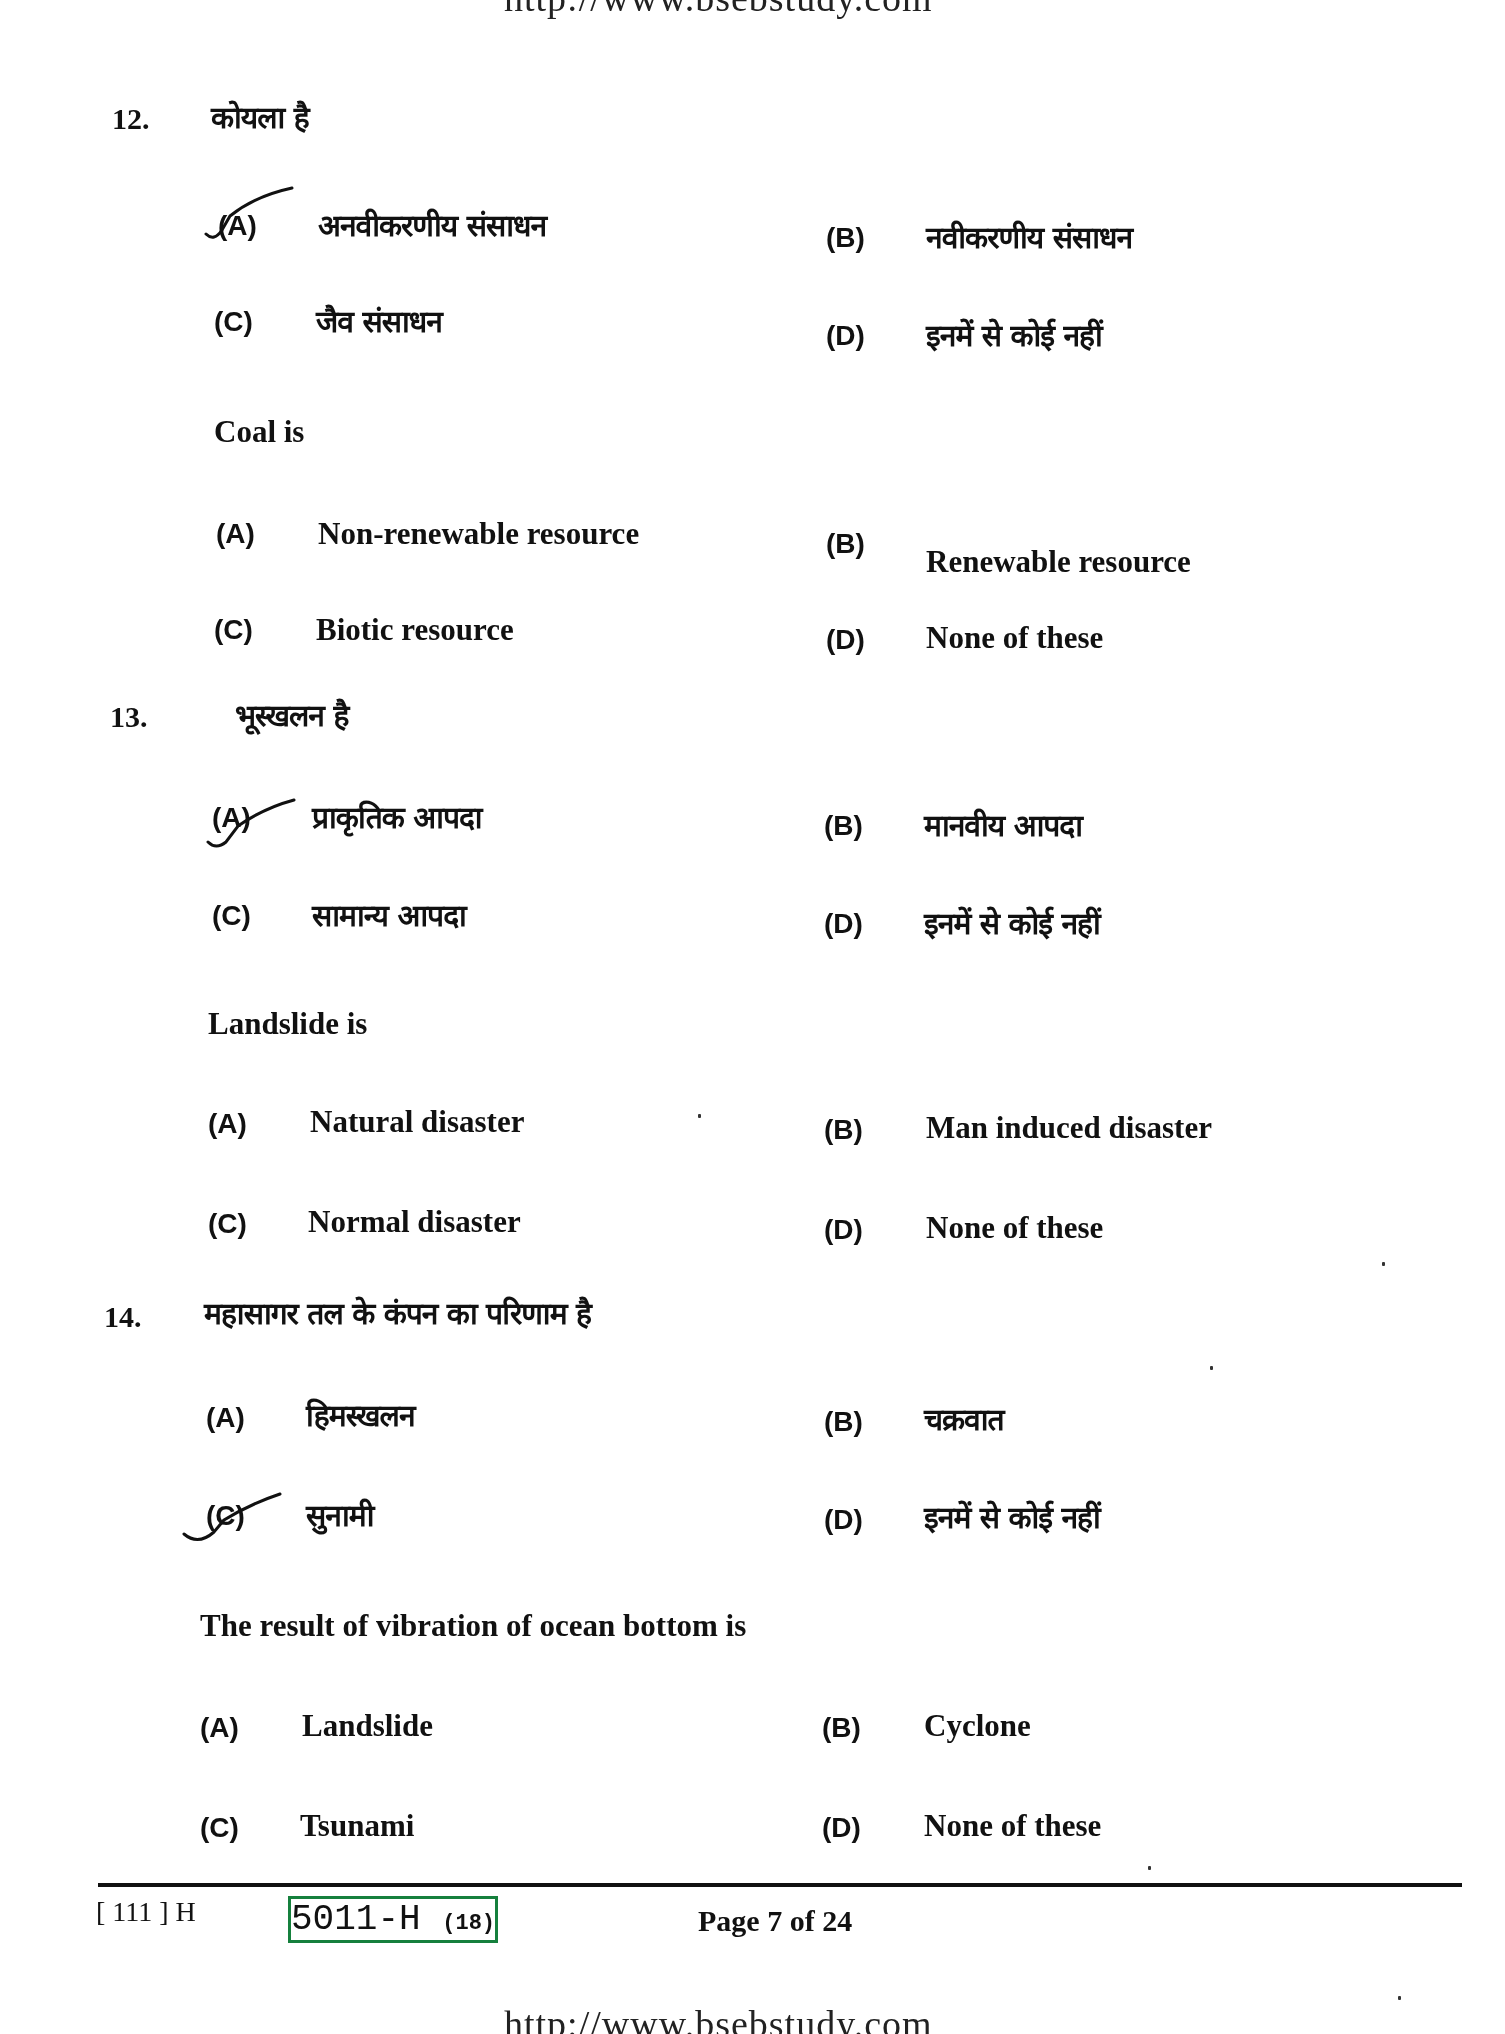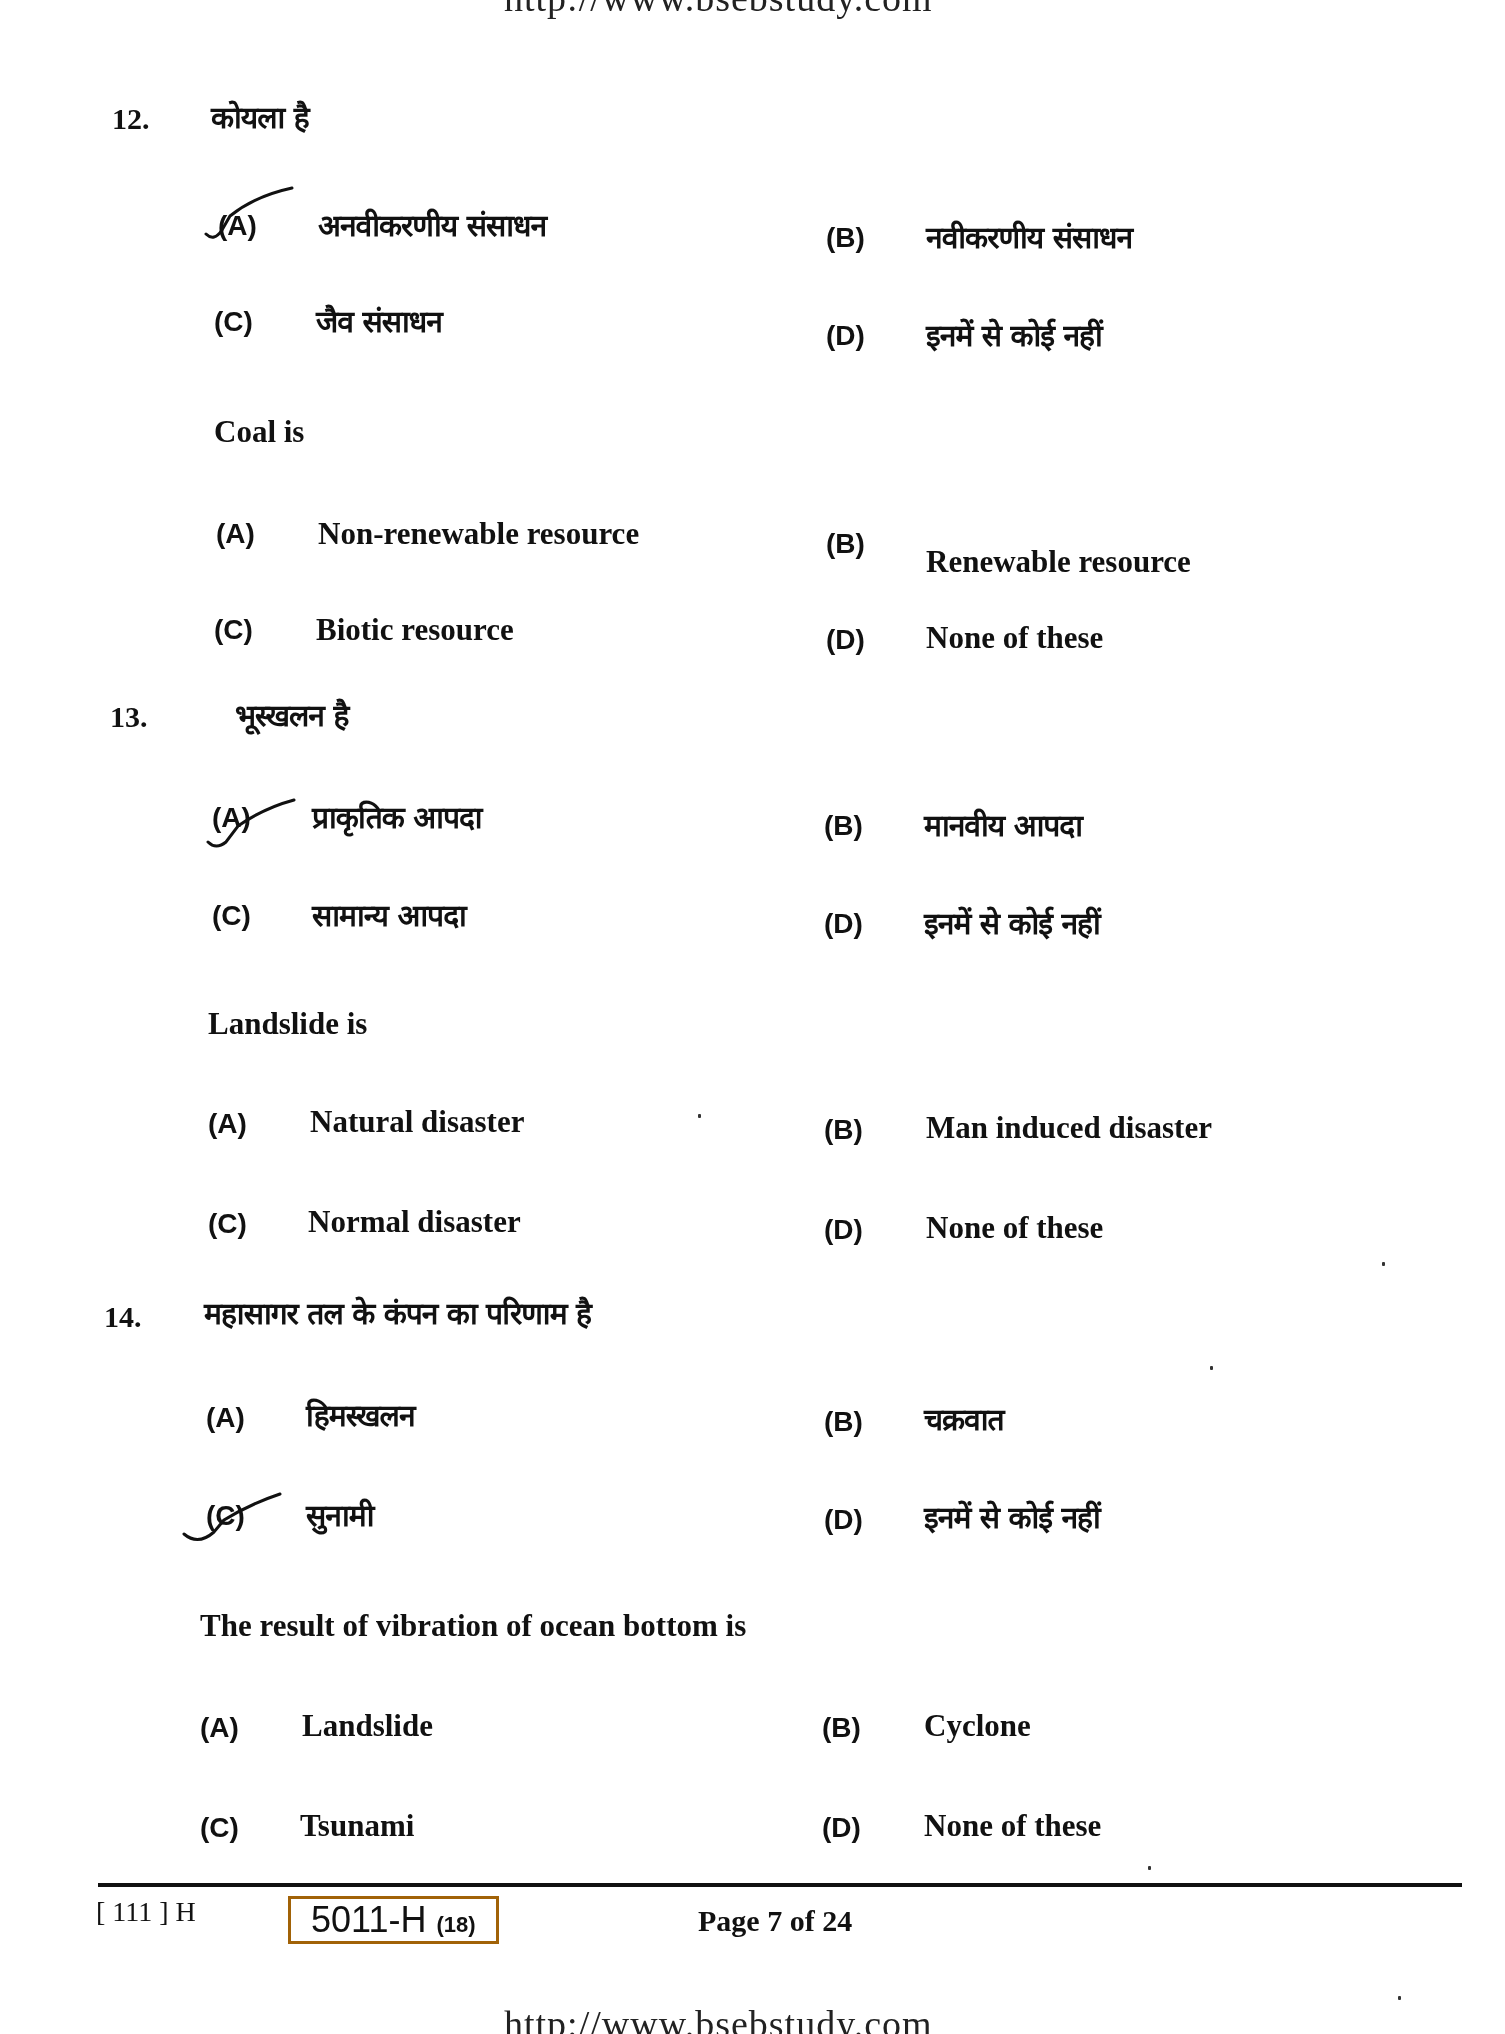--- a/index.html
+++ b/index.html
@@ -15,21 +15,21 @@
   }
   .qnum { font-family:"Liberation Serif", serif; font-size:30px; font-weight:bold; }
   .qtext { font-family:"DejaVu Sans", "Liberation Sans", sans-serif; font-size:30px; font-weight:bold; letter-spacing:-1px; }
   .qtext-en { font-family:"Liberation Serif", serif; font-size:31px; font-weight:bold; }
   .opt-label { font-family:"Liberation Sans", sans-serif; font-size:28px; font-weight:bold; }
   .opt-text-hi { font-family:"DejaVu Sans", "Liberation Sans", sans-serif; font-size:30px; font-weight:bold; letter-spacing:-1px; }
   .opt-text-en { font-family:"Liberation Serif", serif; font-size:31px; font-weight:bold; }
   .check { position:absolute; }
   .rule { position:absolute; left:98px; width:1364px; top:1883px; height:4px; background:#111; }
   .footer-code { font-family:"Liberation Serif", serif; font-size:28px; }
-  .boxed { border:3px solid #a16207; padding:0 20px; font-family:Liberation Sans, sans-serif; font-size:36px; }
+  .boxed { border:3px solid #15803d; padding:0 0; font-family:Liberation Mono, monospace; font-size:36px; }
   .boxed small { font-size:22px; font-weight:bold; }
   .page-no { font-family:"Liberation Serif", serif; font-size:30px; font-weight:bold; }
   .speck { position:absolute; width:3px; height:4px; background:#333; border-radius:1px; }
 </style>
 </head>
 <body>
 
 <div class="abs url" style="left:504px; top:-24px;">http://www.bsebstudy.com</div>
 
 <div>

